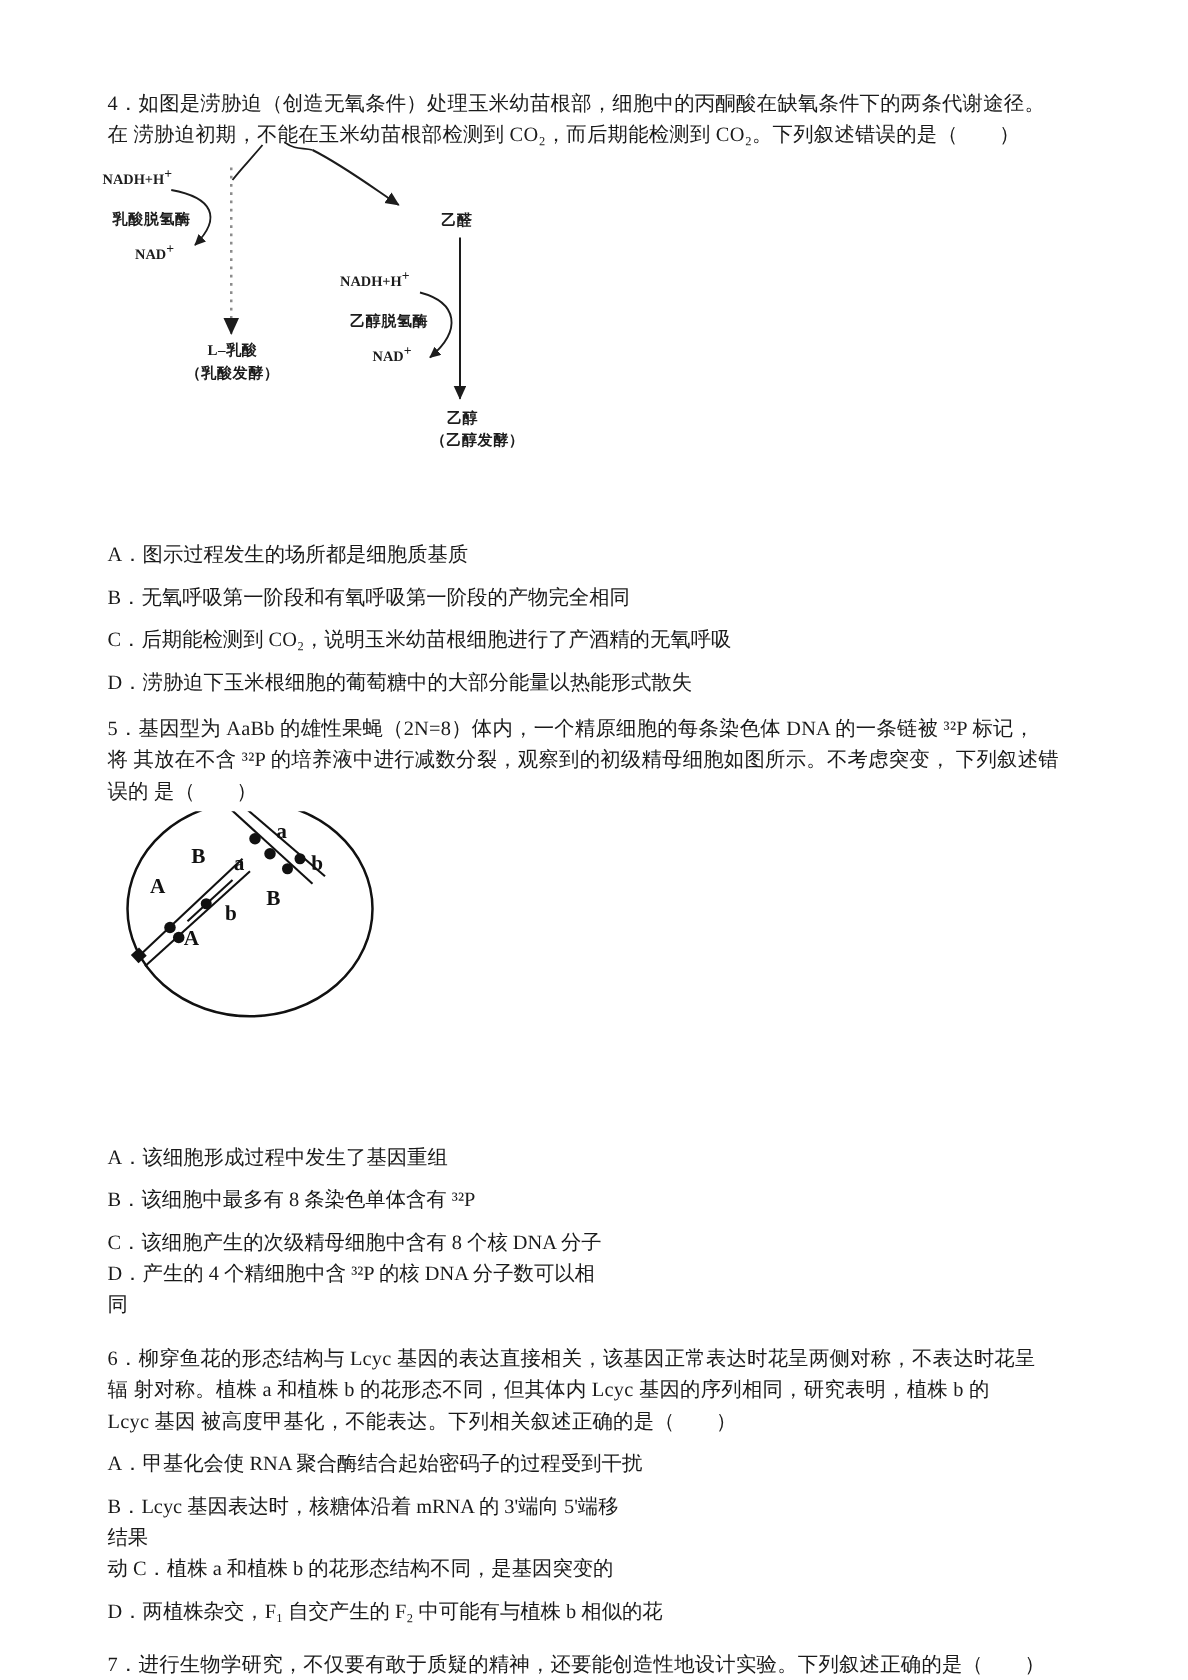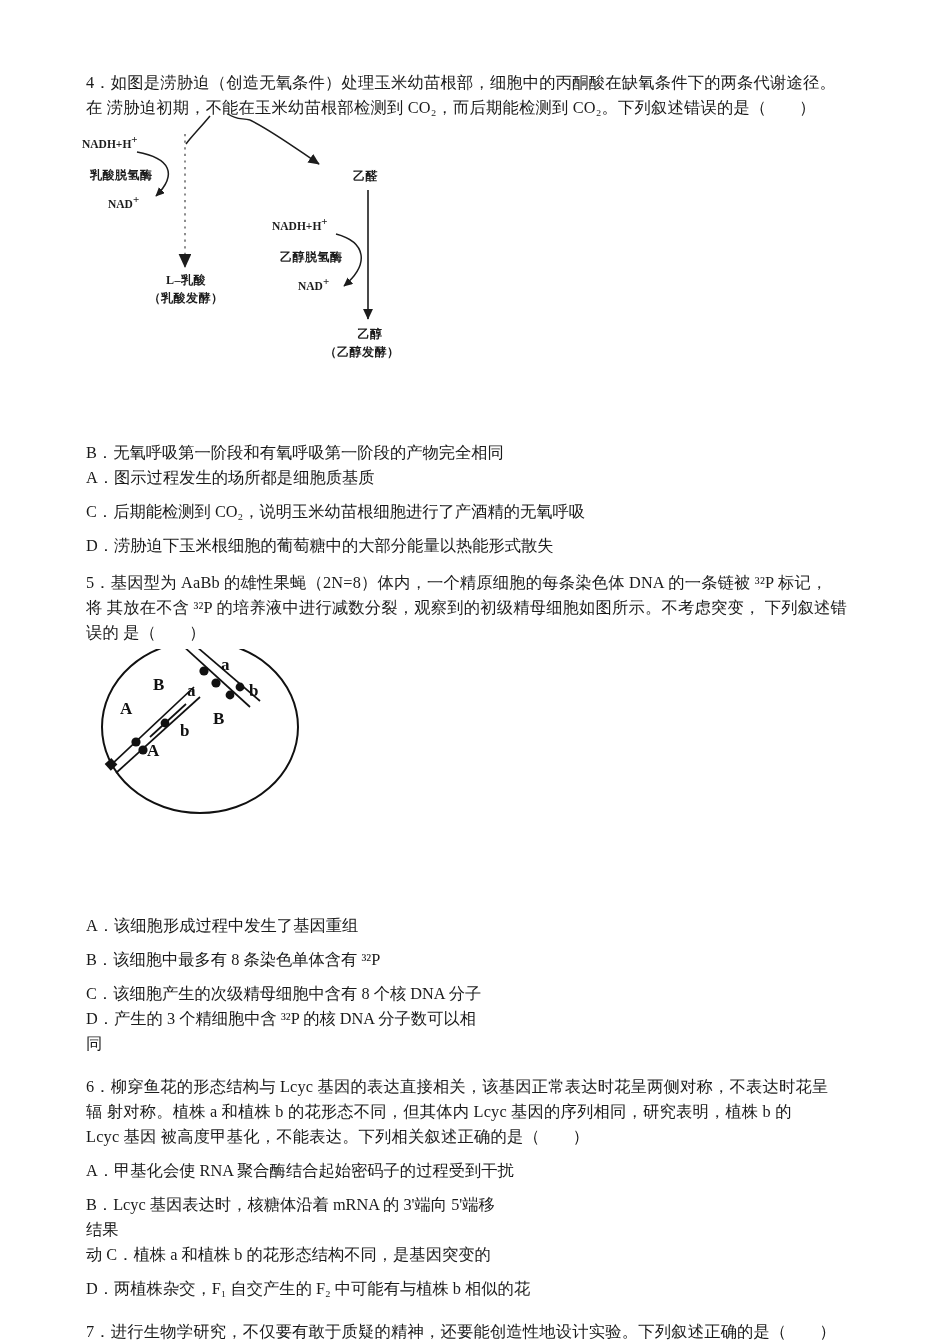--- a/index.html
+++ b/index.html
@@ -135,27 +135,27 @@
         <span class="lbl cjk center" style="left:62px; top:158px; width:84px;">L–乳酸</span>
         <span class="lbl cjk center" style="left:54px; top:176px; width:100px;">（乳酸发酵）</span>
 
         <span class="lbl cjk" style="left:271px; top:54px;">乙醛</span>
 
         <span class="lbl" style="left:190px; top:106px;"><span>NADH+H</span><sup>+</sup></span>
         <span class="lbl cjk" style="left:198px; top:135px;">乙醇脱氢酶</span>
         <span class="lbl" style="left:216px; top:166px;"><span>NAD</span><sup>+</sup></span>
 
         <span class="lbl cjk center" style="left:246px; top:212px; width:84px;">乙醇</span>
-        <span class="lbl cjk center" style="left:228px; top:230px; width:104px;">（乙醇发酵）</span>
+        <span class="lbl cjk center" style="left:248px; top:230px; width:104px;">（乙醇发酵）</span>
       </div>
 
       <div class="gap-a"></div>
 
+      <p class="opt">A．图示过程发生的场所都是细胞质基质</p>
       <p class="opt opt-sp">B．无氧呼吸第一阶段和有氧呼吸第一阶段的产物完全相同</p>
-      <p class="opt">A．图示过程发生的场所都是细胞质基质</p>
       <p class="opt opt-sp">C．后期能检测到 CO₂，说明玉米幼苗根细胞进行了产酒精的无氧呼吸</p>
       <p class="opt opt-sp">D．涝胁迫下玉米根细胞的葡萄糖中的大部分能量以热能形式散失</p>
     </div>
 
     <div class="gap-d"></div>
 
     <div>
       <p class="qline stem">5．基因型为 AaBb 的雄性果蝇（2N=8）体内，一个精原细胞的每条染色体 DNA 的一条链被 ³²P 标记，</p>
       <p class="qline stem">将 其放在不含 ³²P 的培养液中进行减数分裂，观察到的初级精母细胞如图所示。不考虑突变， 下列叙述错</p>
       <p class="qline stem">误的 是（　　）</p>
@@ -193,21 +193,21 @@
         <span class="allele" style="left:131px; top:6px;">a</span>
         <span class="allele" style="left:159px; top:32px;">b</span>
         <span class="allele" style="left:123px; top:60px;">B</span>
       </div>
 
       <div class="gap-b"></div>
 
       <p class="opt">A．该细胞形成过程中发生了基因重组</p>
       <p class="opt opt-sp">B．该细胞中最多有 8 条染色单体含有 ³²P</p>
       <p class="opt opt-sp">C．该细胞产生的次级精母细胞中含有 8 个核 DNA 分子</p>
-      <p class="opt">D．产生的 3 个精细胞中含 ³²P 的核 DNA 分子数可以相</p>
+      <p class="opt">D．产生的 4 个精细胞中含 ³²P 的核 DNA 分子数可以相</p>
       <p class="opt">同</p>
     </div>
 
     <div class="gap-c"></div>
 
     <div>
       <p class="qline stem">6．柳穿鱼花的形态结构与 Lcyc 基因的表达直接相关，该基因正常表达时花呈两侧对称，不表达时花呈</p>
       <p class="qline stem">辐 射对称。植株 a 和植株 b 的花形态不同，但其体内 Lcyc 基因的序列相同，研究表明，植株 b 的</p>
       <p class="qline stem">Lcyc 基因 被高度甲基化，不能表达。下列相关叙述正确的是（　　）</p>
 

